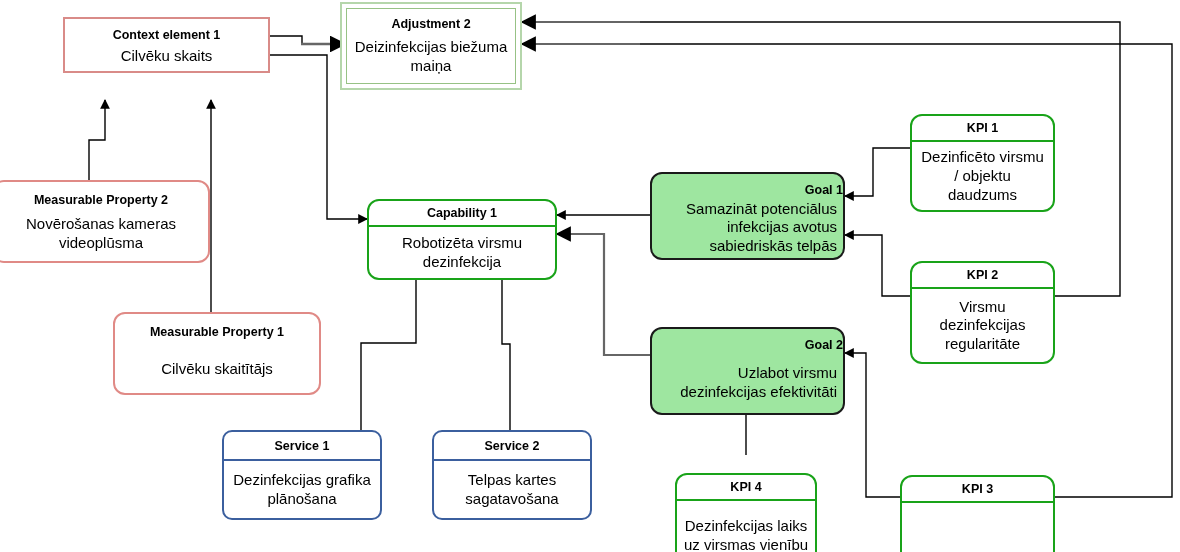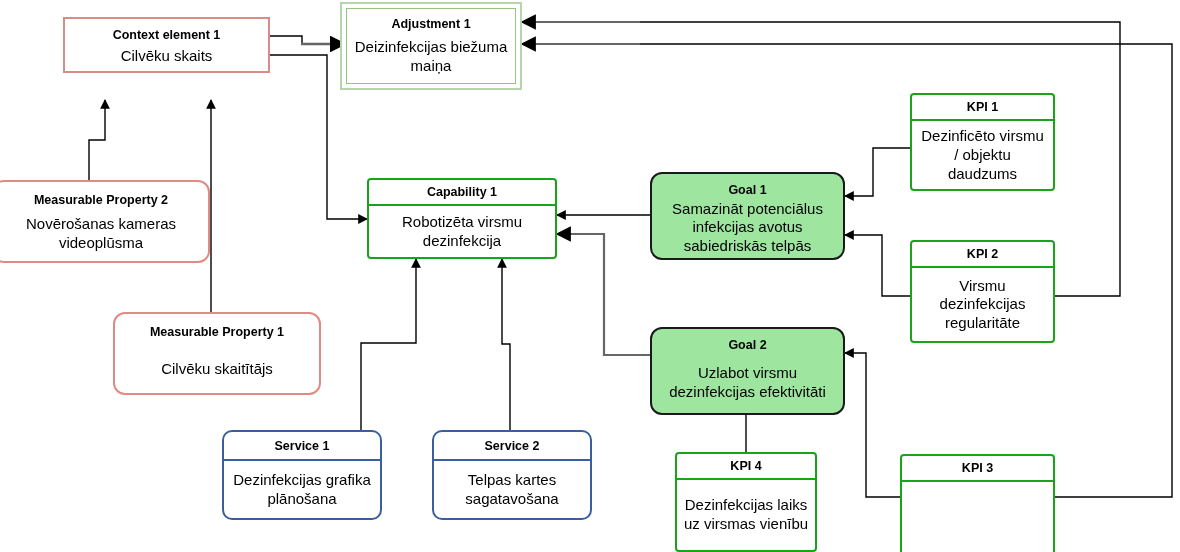--- a/index.html
+++ b/index.html
@@ -75,35 +75,36 @@
     flex: 1 1 auto;
     display: flex;
     flex-direction: column;
     background: #ffffff;
   }
   .n-adjust .title { padding-top: 8px; }
 
   
   .n-green {
     border: 2px solid #19a319;
-    border-radius: 4px;
+    border-radius: 12px;
+    margin-top: 21px;
   }
   .n-green .title {
     padding: 5px 4px 5px 4px;
     border-bottom: 2px solid #19a319;
   }
 
   
   .n-goal {
     border: 2px solid #1a1a1a;
     border-radius: 12px;
     background: #9ee6a0;
   }
-  .n-goal .title { padding-top: 9px; }
-  .n-goal .body { padding-top: 0; }
+  .n-goal .title { padding-top: 9px; text-align: right; }
+  .n-goal .body { padding-top: 0; text-align: right; }
 
   
   .n-service {
     border: 2px solid #3b5f9e;
     border-radius: 10px;
   }
   .n-service .title {
     padding: 7px 4px 6px 4px;
     border-bottom: 2px solid #3b5f9e;
   }
@@ -158,21 +159,21 @@
     </g>
   </svg>
 
   <div class="node n-context" style="left:63px; top:17px; width:207px; height:56px;">
     <div class="title">Context element 1</div>
     <div class="body">Cilvēku skaits</div>
   </div>
 
   <div class="node n-adjust" style="left:340px; top:2px; width:182px; height:88px;">
     <div class="inner">
-      <div class="title">Adjustment 1</div>
+      <div class="title">Adjustment 2</div>
       <div class="body">Deizinfekcijas biežuma maiņa</div>
     </div>
   </div>
 
   <div class="node n-measprop" style="left:-8px; top:180px; width:218px; height:83px;">
     <div class="title">Measurable Property 2</div>
     <div class="body">Novērošanas kameras videoplūsma</div>
   </div>
 
   <div class="node n-measprop" style="left:113px; top:312px; width:208px; height:83px;gap:7px;">

